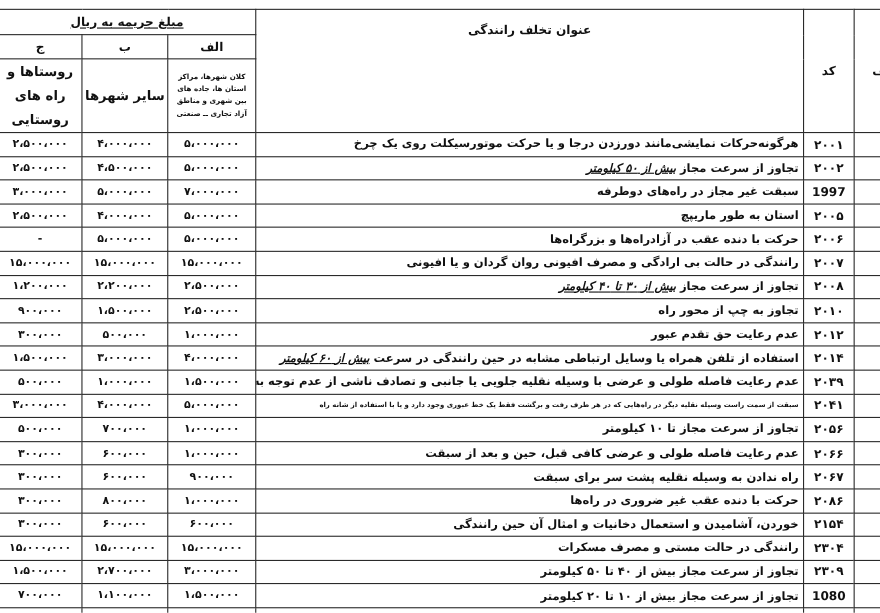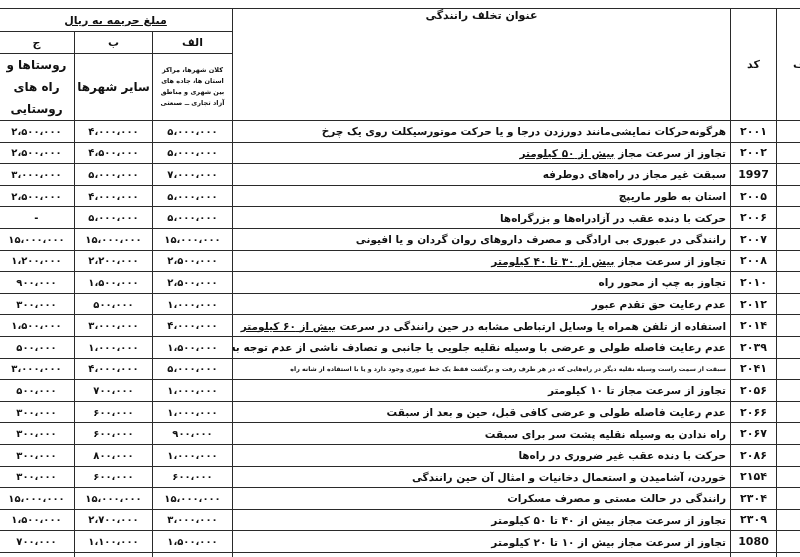--- a/index.html
+++ b/index.html
@@ -12,40 +12,40 @@
     .h-cols { height:22px; font-size:12px; }
     .h-desc { height:50px; }
     .sub-a { font-size:6.5px; line-height:11px; white-space:normal; padding:0 4px; }
     .sub-b { font-size:12px; }
     .sub-c { font-size:12px; line-height:22px; white-space:normal; }
     tbody td { height:20.6px; font-size:10px; }
     td.desc { text-align:right; padding-right:4px; font-size:10.5px; }
     td.desc.small { font-size:6.3px; }
     td.num { font-size:10px; letter-spacing:0.3px; }
     td.code, td.idx { font-size:11px; }
-    .u { text-decoration:underline; }
+    .u { text-decoration:underline;font-style:italic; }
   </style>
 </head>
 <body>
 
 <div class="sheet">
   <table>
     <colgroup>
       <col style="width:62px">
       <col style="width:46px">
       <col style="width:498px">
       <col style="width:80px">
       <col style="width:78px">
       <col style="width:76px">
     </colgroup>
     <thead>
       <tr>
         <th rowspan="3">ردیف</th>
         <th rowspan="3">کد</th>
-        <th rowspan="3" style="vertical-align:top;">عنوان تخلف رانندگی</th>
+        <th rowspan="3" style="vertical-align:top;padding-top:12px;">عنوان تخلف رانندگی</th>
         <th colspan="3" class="h-group">مبلغ جریمه به ریال</th>
       </tr>
       <tr class="h-cols">
         <th>الف</th>
         <th>ب</th>
         <th>ج</th>
       </tr>
       <tr class="h-desc">
         <th class="sub-a">کلان شهرها، مراکز استان ها، جاده های بین شهری و مناطق آزاد تجاری ــ صنعتی</th>
         <th class="sub-b">سایر شهرها</th>
@@ -89,21 +89,21 @@
           <td class="idx">۵</td>
           <td class="code">۲۰۰۶</td>
           <td class="desc"><span>حرکت با دنده عقب در آزادراه‌ها و بزرگراه‌ها</span></td>
           <td class="num">۵،۰۰۰،۰۰۰</td>
           <td class="num">۵،۰۰۰،۰۰۰</td>
           <td class="num">-</td>
         </tr>
         <tr>
           <td class="idx">۶</td>
           <td class="code">۲۰۰۷</td>
-          <td class="desc"><span>رانندگی در عبوری بی ارادگی و مصرف داروهای روان گردان و یا افیونی</span></td>
+          <td class="desc"><span>رانندگی در حالت بی ارادگی و مصرف افیونی روان گردان و یا افیونی</span></td>
           <td class="num">۱۵،۰۰۰،۰۰۰</td>
           <td class="num">۱۵،۰۰۰،۰۰۰</td>
           <td class="num">۱۵،۰۰۰،۰۰۰</td>
         </tr>
         <tr>
           <td class="idx">۷</td>
           <td class="code">۲۰۰۸</td>
           <td class="desc"><span>تجاوز از سرعت مجاز </span><span class="u">بیش از ۳۰ تا ۴۰ کیلومتر</span></td>
           <td class="num">۲،۵۰۰،۰۰۰</td>
           <td class="num">۲،۲۰۰،۰۰۰</td>

